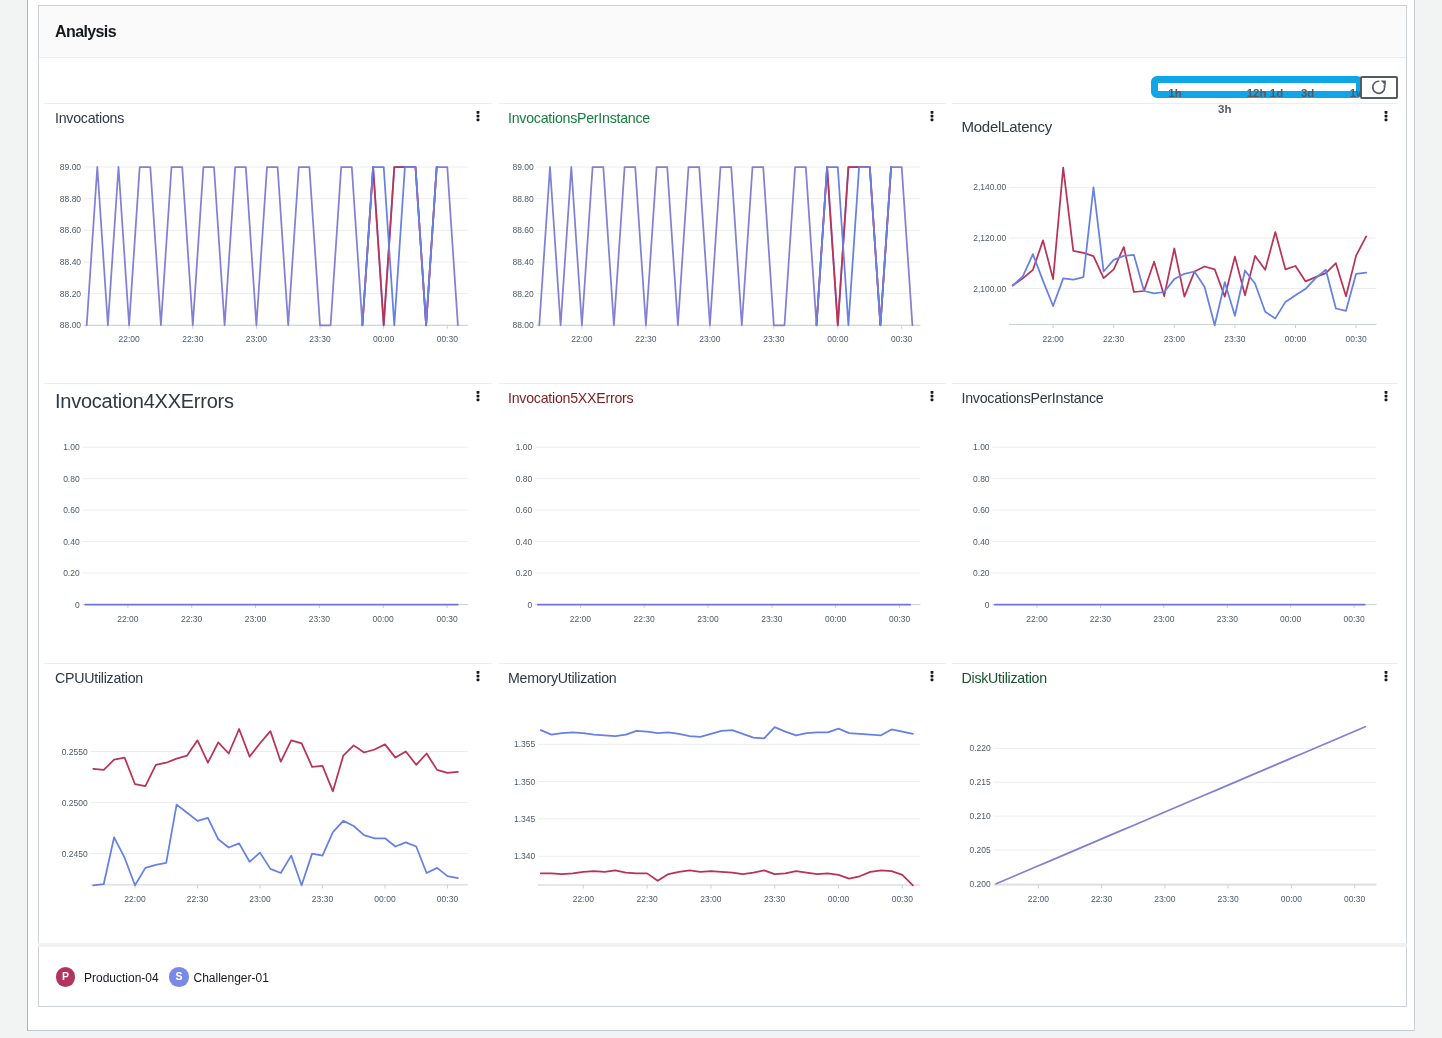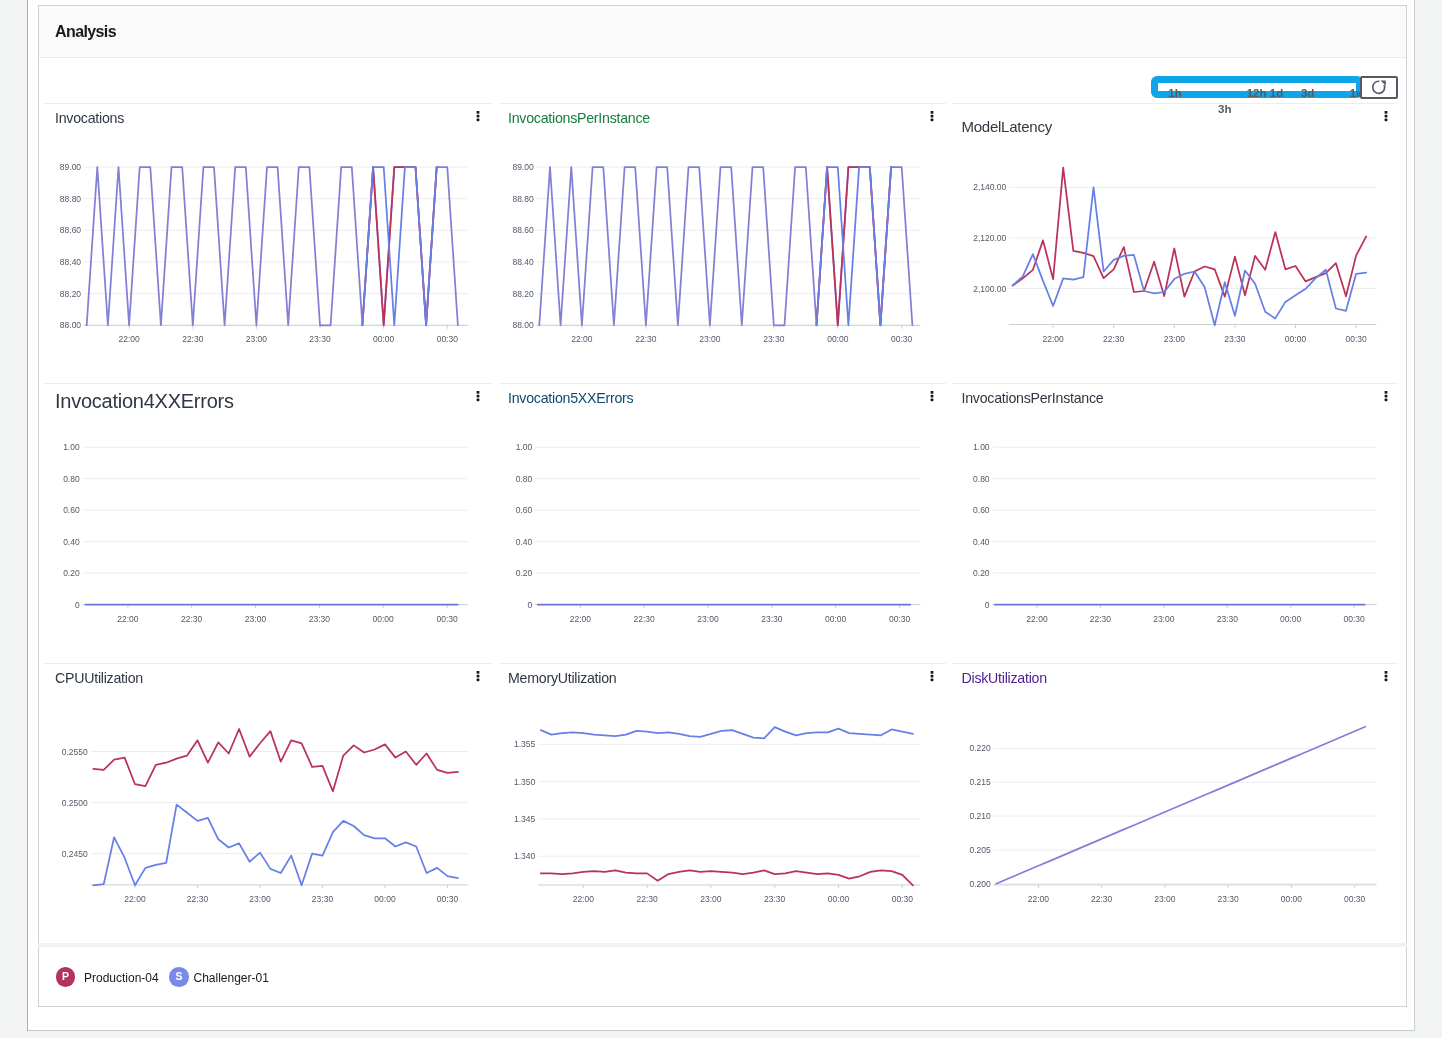--- a/index.html
+++ b/index.html
@@ -24,25 +24,25 @@
 <div style="position:absolute;left:44px;top:383.3px;width:448.2px;height:1px;background:#ebeef0"></div>
 <div style="position:absolute;left:498.5px;top:383.3px;width:447.1px;height:1px;background:#ebeef0"></div>
 <div style="position:absolute;left:952.0px;top:383.3px;width:446.0px;height:1px;background:#ebeef0"></div>
 <div style="position:absolute;left:44px;top:663.3px;width:448.2px;height:1px;background:#ebeef0"></div>
 <div style="position:absolute;left:498.5px;top:663.3px;width:447.1px;height:1px;background:#ebeef0"></div>
 <div style="position:absolute;left:952.0px;top:663.3px;width:446.0px;height:1px;background:#ebeef0"></div>
 <div style="position:absolute;left:55px;top:110.2px;font-size:14.2px;letter-spacing:-0.25px;color:#2f3844">Invocations</div>
 <div style="position:absolute;left:508px;top:110.2px;font-size:14.2px;letter-spacing:-0.25px;color:#15803d">InvocationsPerInstance</div>
 <div style="position:absolute;left:961.5px;top:118px;font-size:15px;letter-spacing:-0.25px;color:#2f3844">ModelLatency</div>
 <div style="position:absolute;left:55px;top:390.2px;font-size:20px;letter-spacing:-0.25px;color:#2f3844">Invocation4XXErrors</div>
-<div style="position:absolute;left:508px;top:390.2px;font-size:14.2px;letter-spacing:-0.25px;color:#0c4a6e">Invocation5XXErrors</div>
+<div style="position:absolute;left:508px;top:390.2px;font-size:14.2px;letter-spacing:-0.25px;color:#7f1d1d">Invocation5XXErrors</div>
 <div style="position:absolute;left:961.5px;top:390.2px;font-size:14.2px;letter-spacing:-0.25px;color:#2f3844">InvocationsPerInstance</div>
 <div style="position:absolute;left:55px;top:670.2px;font-size:14.2px;letter-spacing:-0.25px;color:#2f3844">CPUUtilization</div>
 <div style="position:absolute;left:508px;top:670.2px;font-size:14.2px;letter-spacing:-0.25px;color:#2f3844">MemoryUtilization</div>
-<div style="position:absolute;left:961.5px;top:670.2px;font-size:14.2px;letter-spacing:-0.25px;color:#4c1d95">DiskUtilization</div>
+<div style="position:absolute;left:961.5px;top:670.2px;font-size:14.2px;letter-spacing:-0.25px;color:#14532d">DiskUtilization</div>
 <div style="position:absolute;left:37.5px;top:943px;width:1369px;height:3.6px;background:#f1f1f2"></div>
 <div style="position:absolute;left:55.7px;top:967.3px;width:19.4px;height:19.4px;border-radius:50%;background:#b2335f;color:#fff;font-size:10.5px;font-weight:bold;text-align:center;line-height:19.4px">P</div>
 <div style="position:absolute;left:84px;top:971px;font-size:12px;color:#16191f">Production-04</div>
 <div style="position:absolute;left:169.4px;top:967.3px;width:19.4px;height:19.4px;border-radius:50%;background:#7989e8;color:#fff;font-size:10.5px;font-weight:bold;text-align:center;line-height:19.4px">S</div>
 <div style="position:absolute;left:193.5px;top:971px;font-size:12px;color:#16191f">Challenger-01</div>
 <svg width="1442" height="1038" viewBox="0 0 1442 1038" style="position:absolute;left:0;top:0" font-family="'Liberation Sans', sans-serif">
     <line x1="83.9" y1="167.0" x2="467.8" y2="167.0" stroke="#ecedef" stroke-width="1"></line>
     <text x="81.1" y="170.0" text-anchor="end" font-size="8.5" fill="#4f5a68">89.00</text>
     <line x1="83.9" y1="198.7" x2="467.8" y2="198.7" stroke="#ecedef" stroke-width="1"></line>
     <text x="81.1" y="201.7" text-anchor="end" font-size="8.5" fill="#4f5a68">88.80</text>

